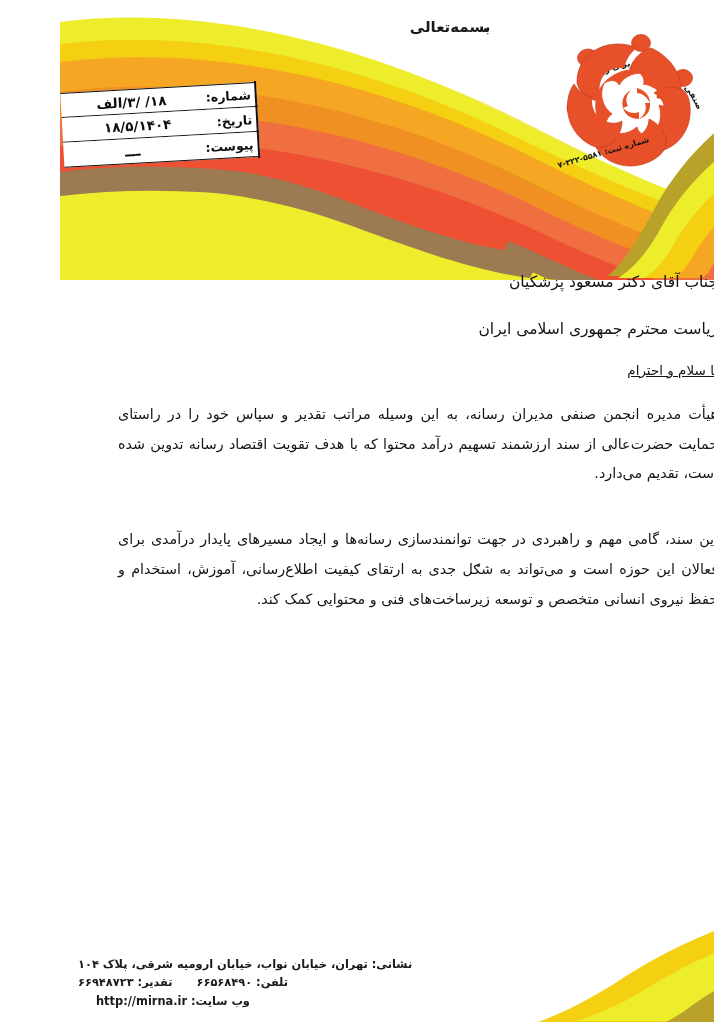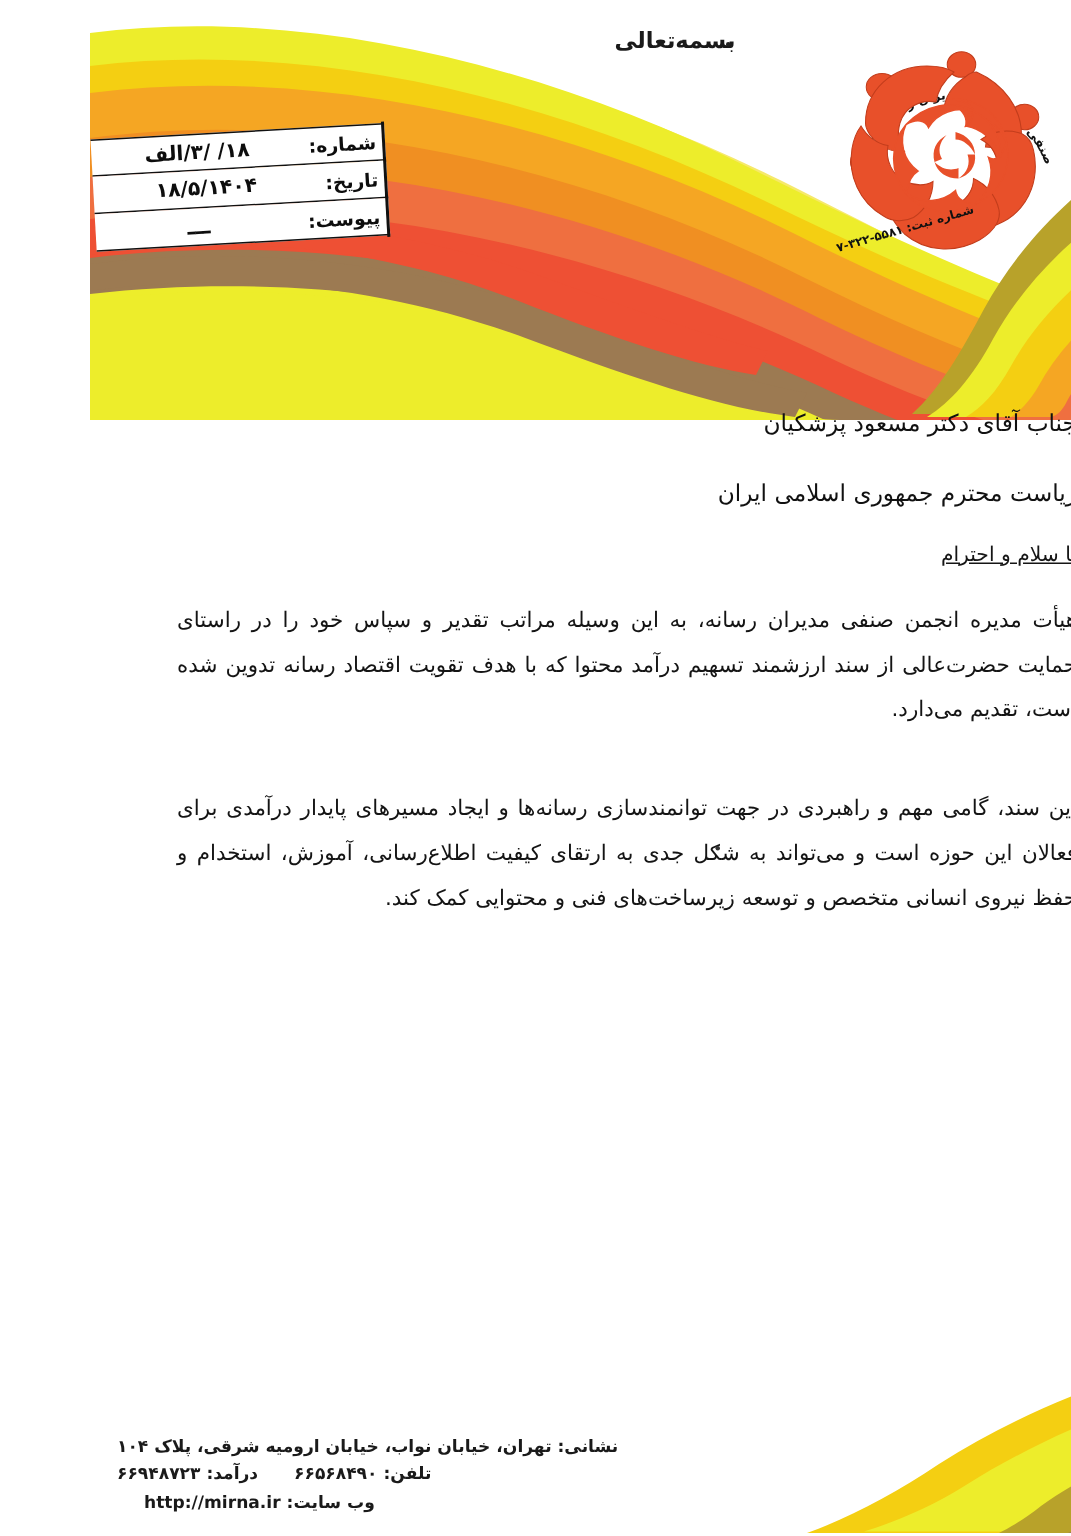--- a/index.html
+++ b/index.html
@@ -355,21 +355,21 @@
 
   <div class="footer-text">
     <div class="footer-line">
       <span class="lbl">نشانی:</span>
       <span>تهران، خیابان نواب، خیابان ارومیه شرقی، پلاک ۱۰۴</span>
     </div>
     <div class="footer-line">
       <span class="lbl">تلفن:</span>
       <span class="num">۶۶۵۶۸۴۹۰</span>
       <span class="footer-sep"></span>
-      <span class="lbl">درآمد:</span>
+      <span class="lbl">تقدیر:</span>
       <span class="num">۶۶۹۴۸۷۲۳</span>
     </div>
     <div class="footer-line">
       <span class="lbl">وب سایت:</span>
       <span class="footer-url">http://mirna.ir</span>
     </div>
   </div>
 
 </div>
 

